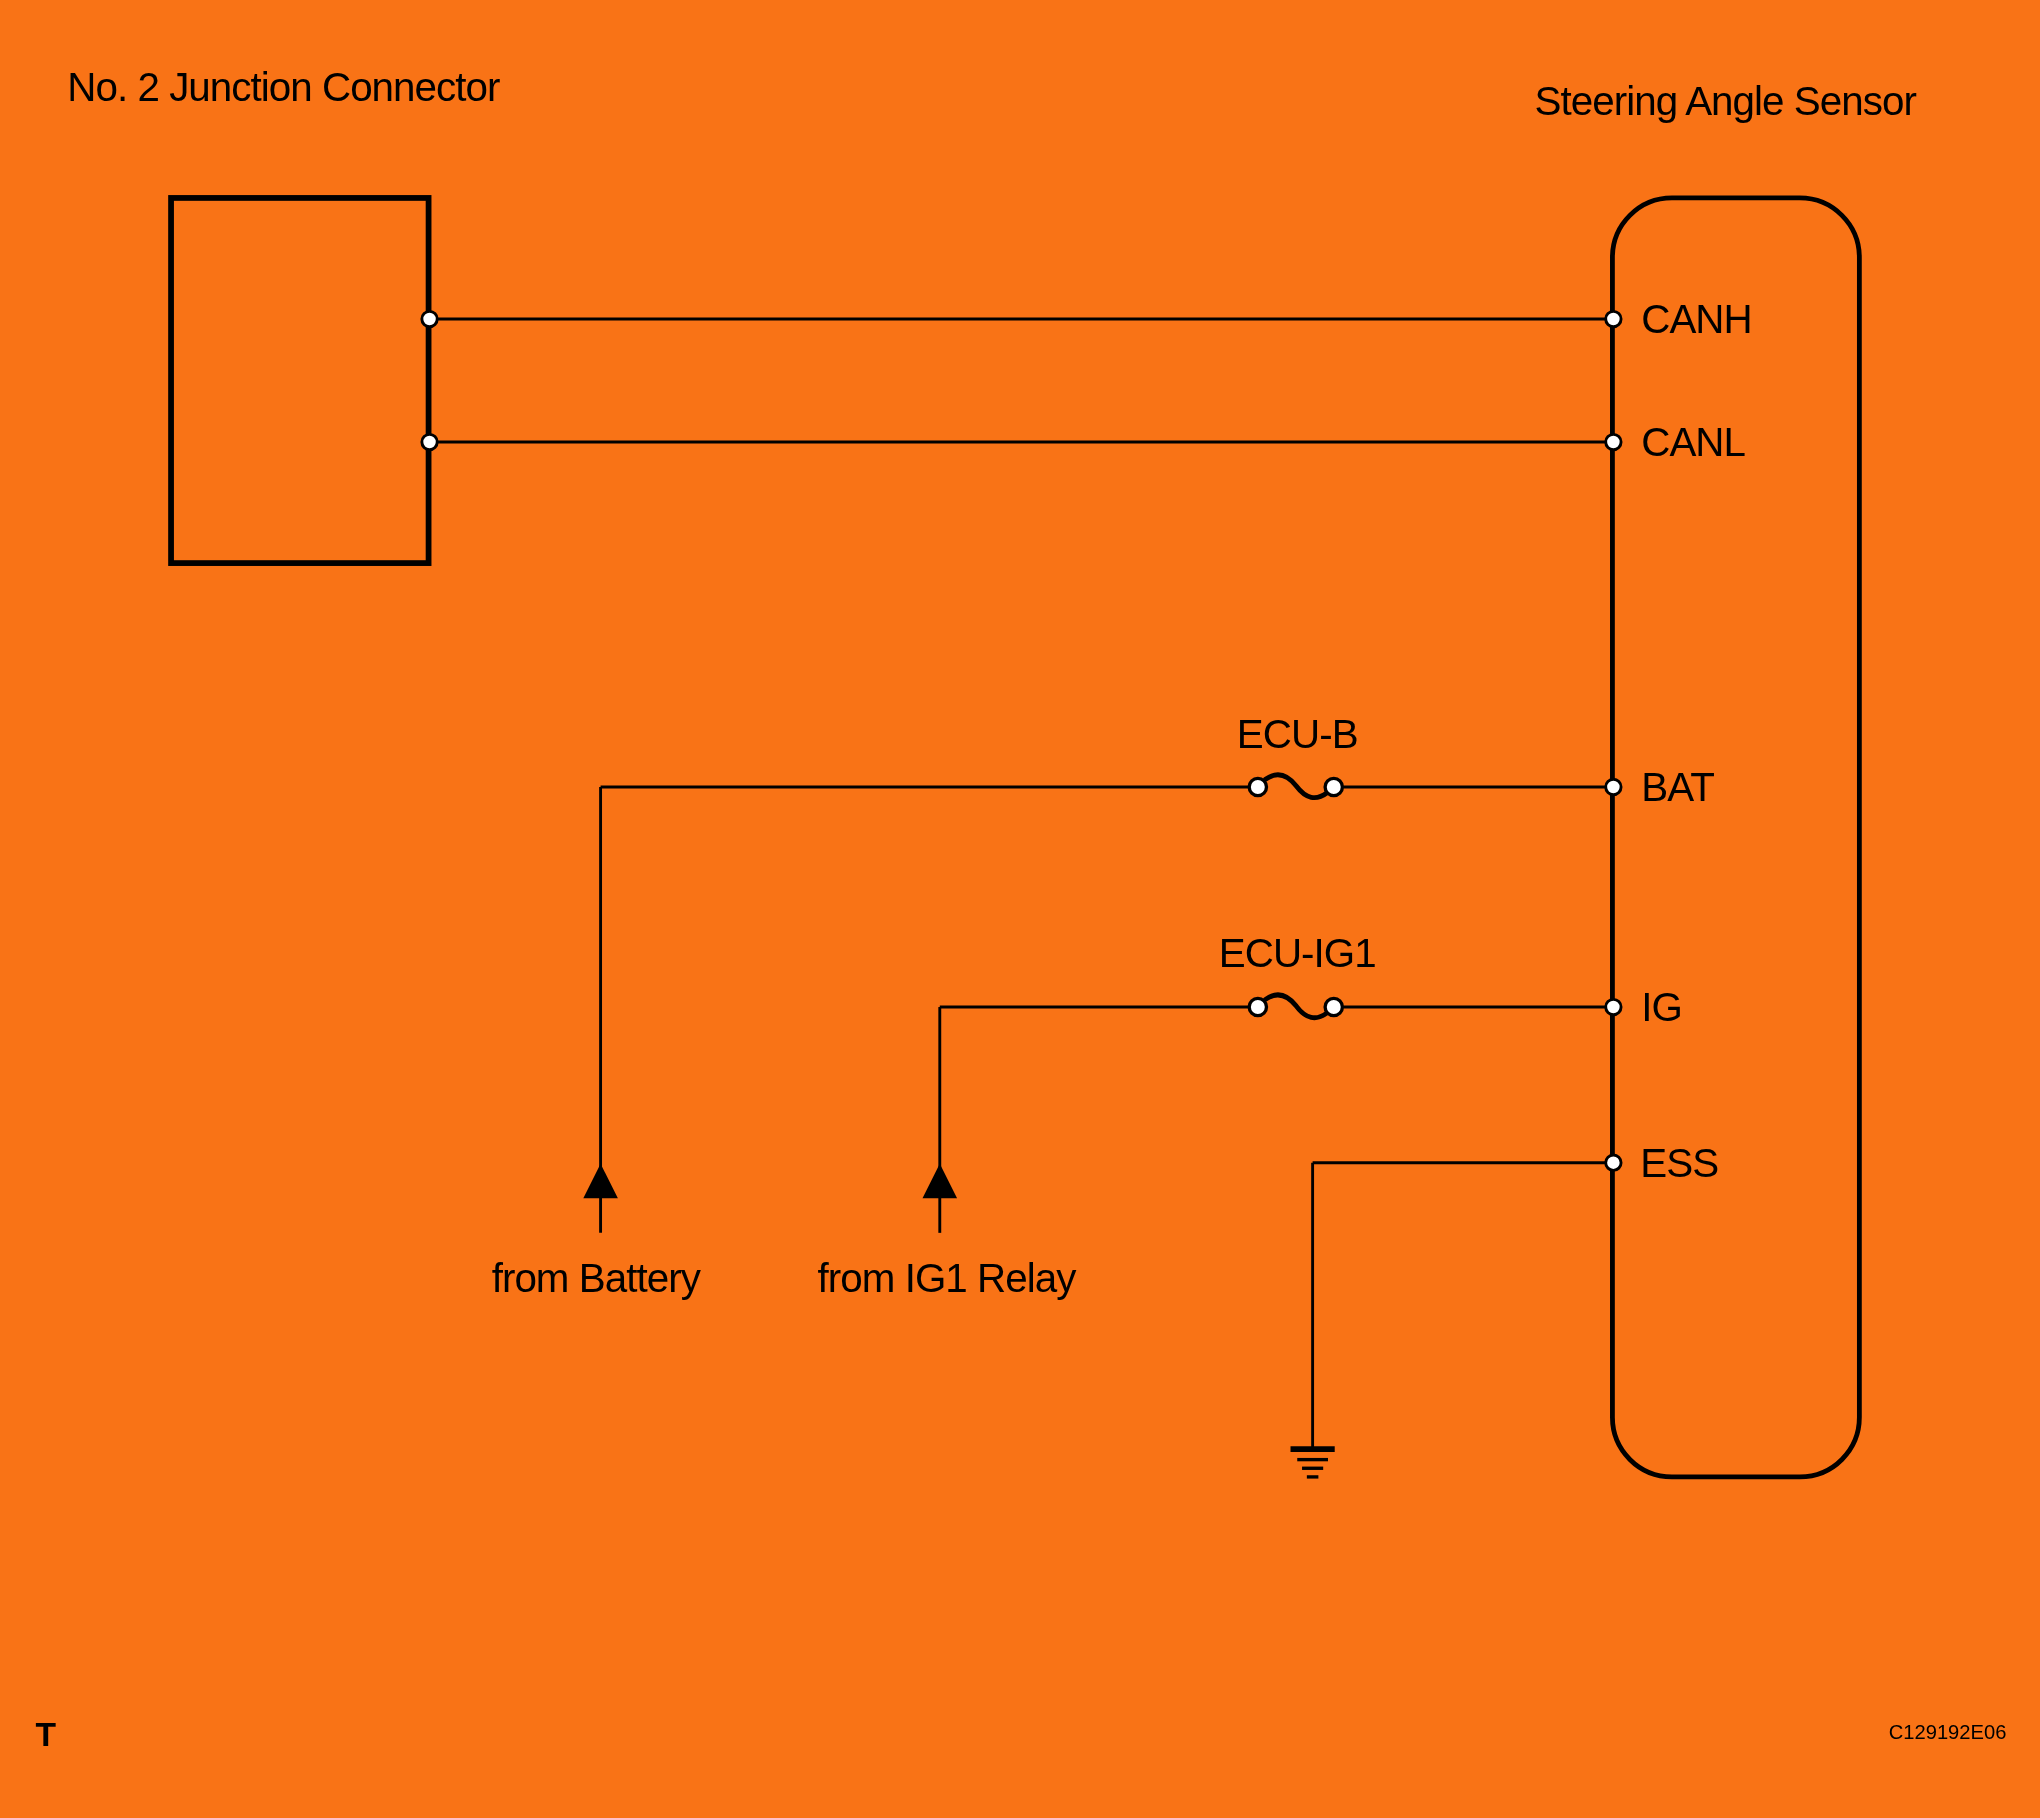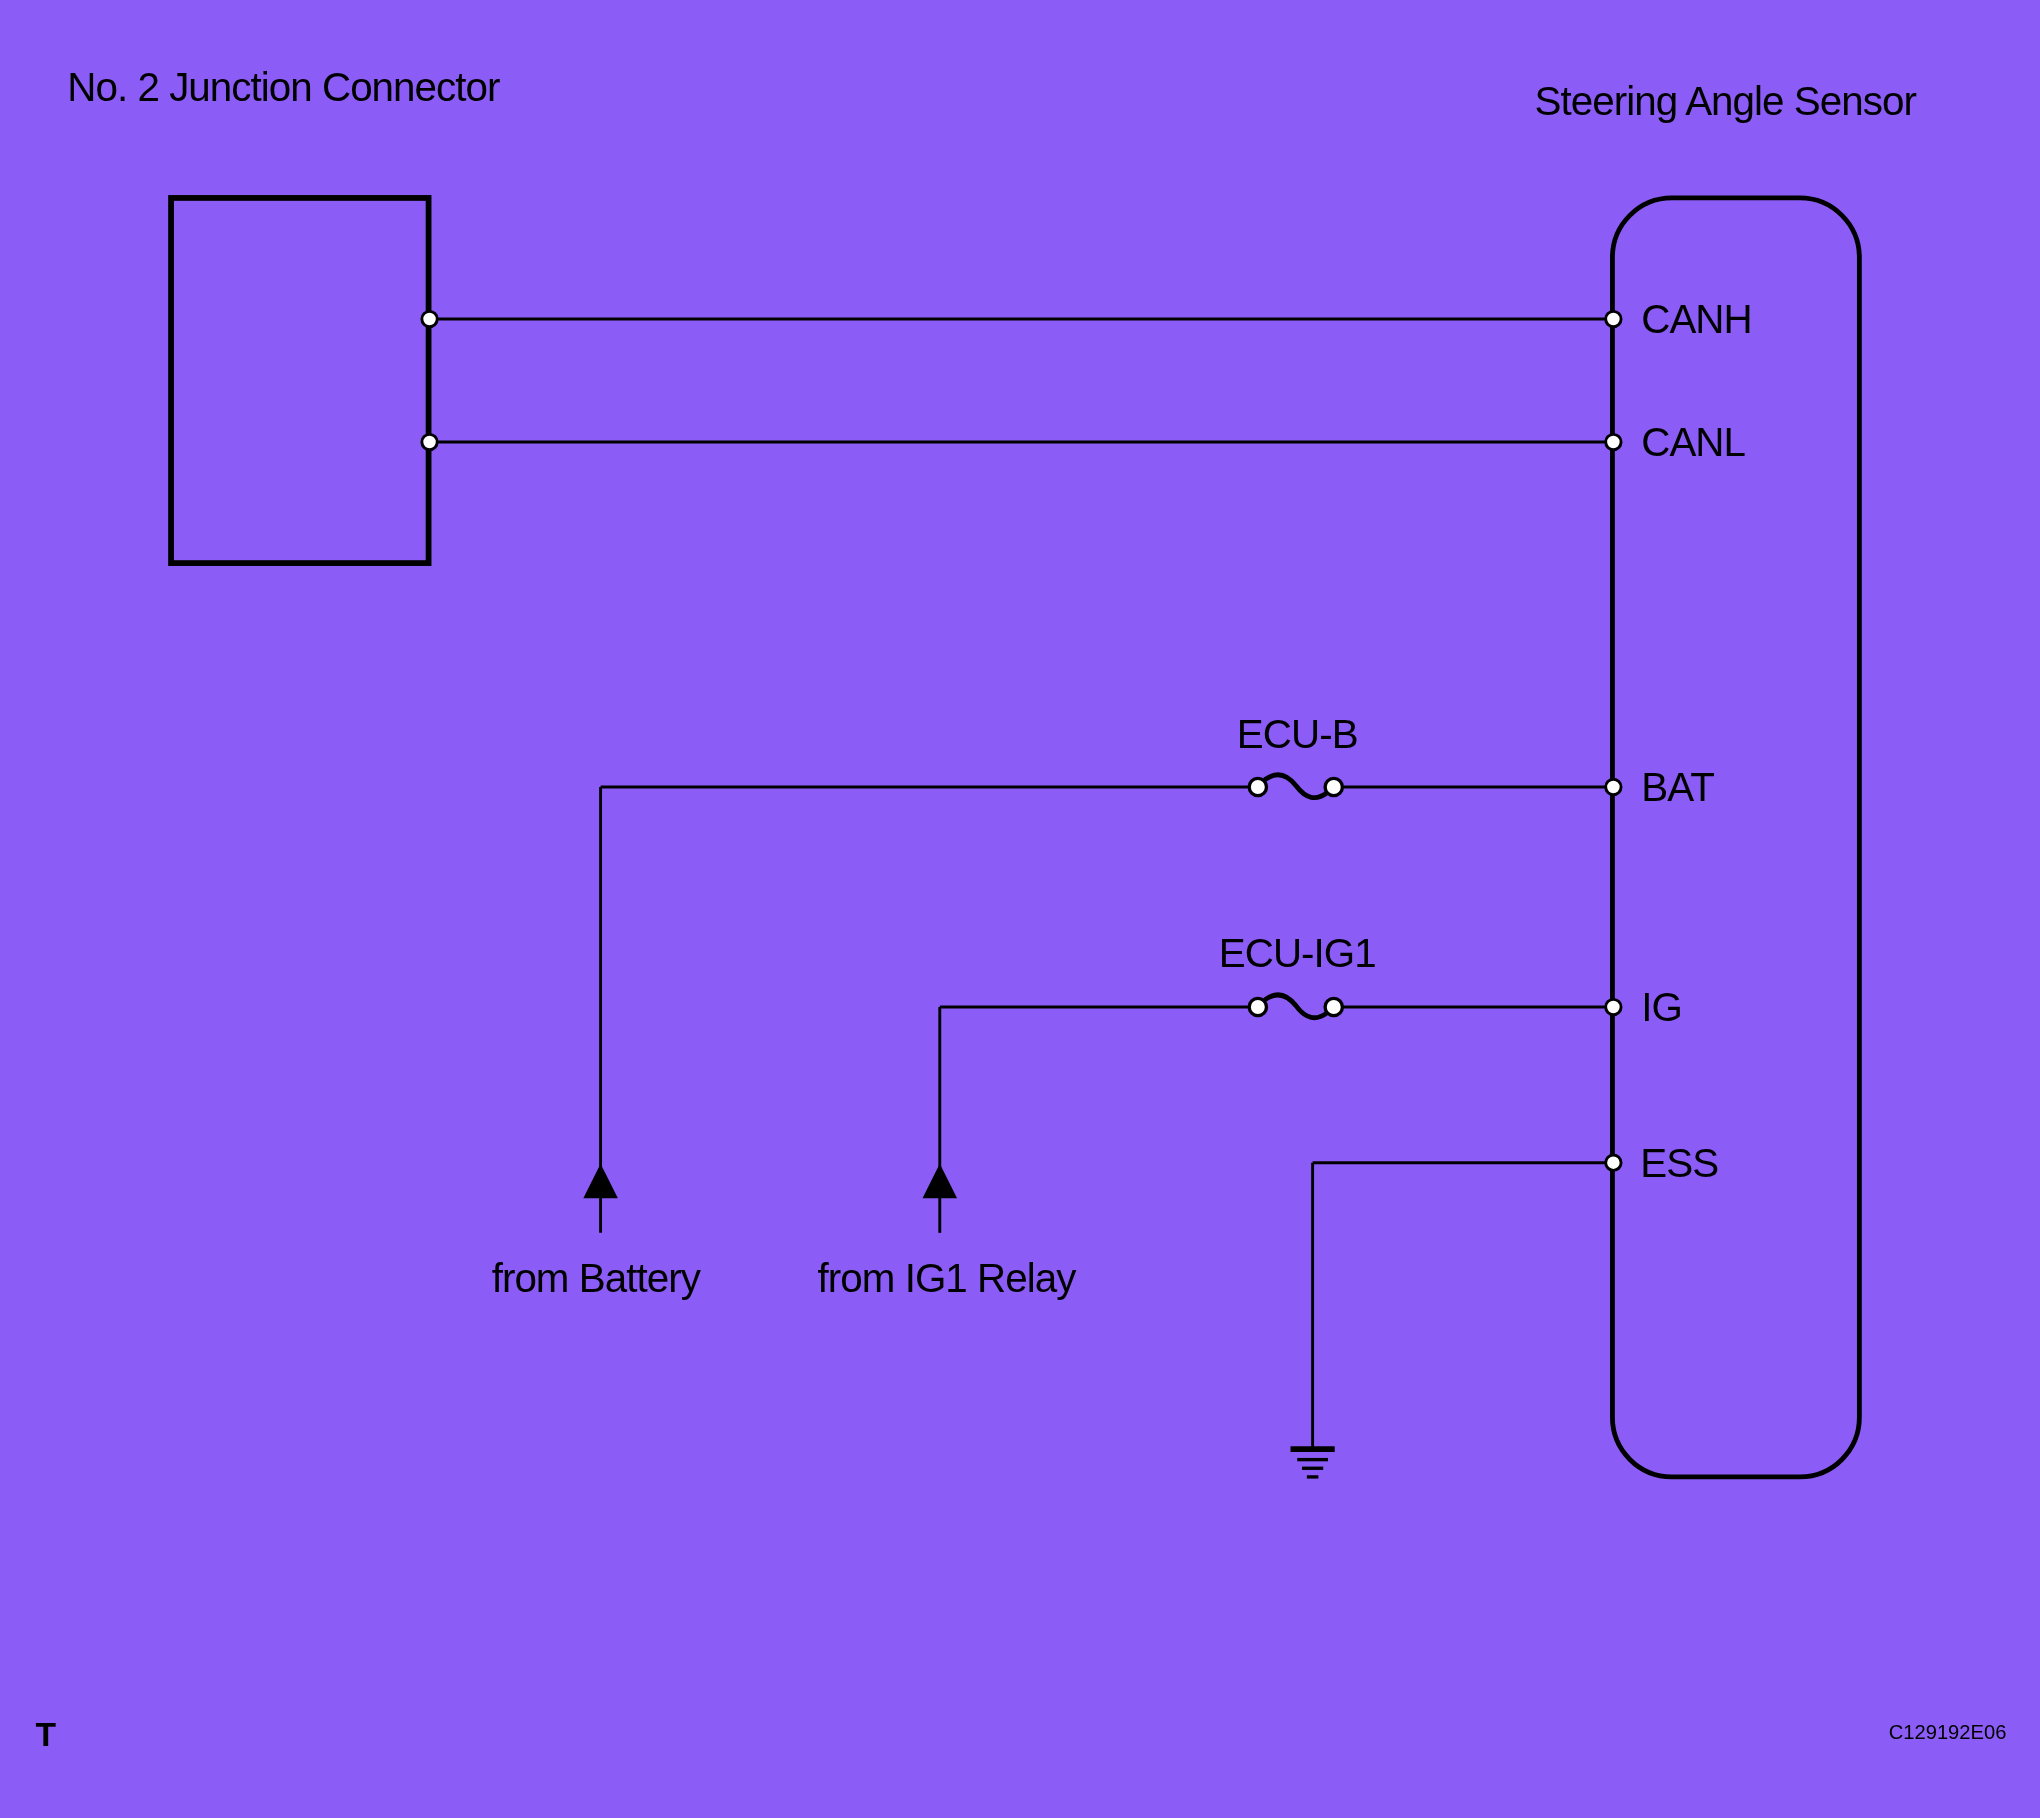--- a/index.html
+++ b/index.html
@@ -4,21 +4,21 @@
 <style>
   html, body {
     margin: 0;
     padding: 0;
     background: #ffffff;
   }
   .diagram-wrap {
     position: relative;
     width: 2041px;
     height: 1819px;
-    background: #8b5cf6;
+    background: #f97316;
     overflow: hidden;
   }
   svg {
     display: block;
   }
   text {
     font-family: "Liberation Sans", sans-serif;
     fill: #000000;
     letter-spacing: -1px;
   }

